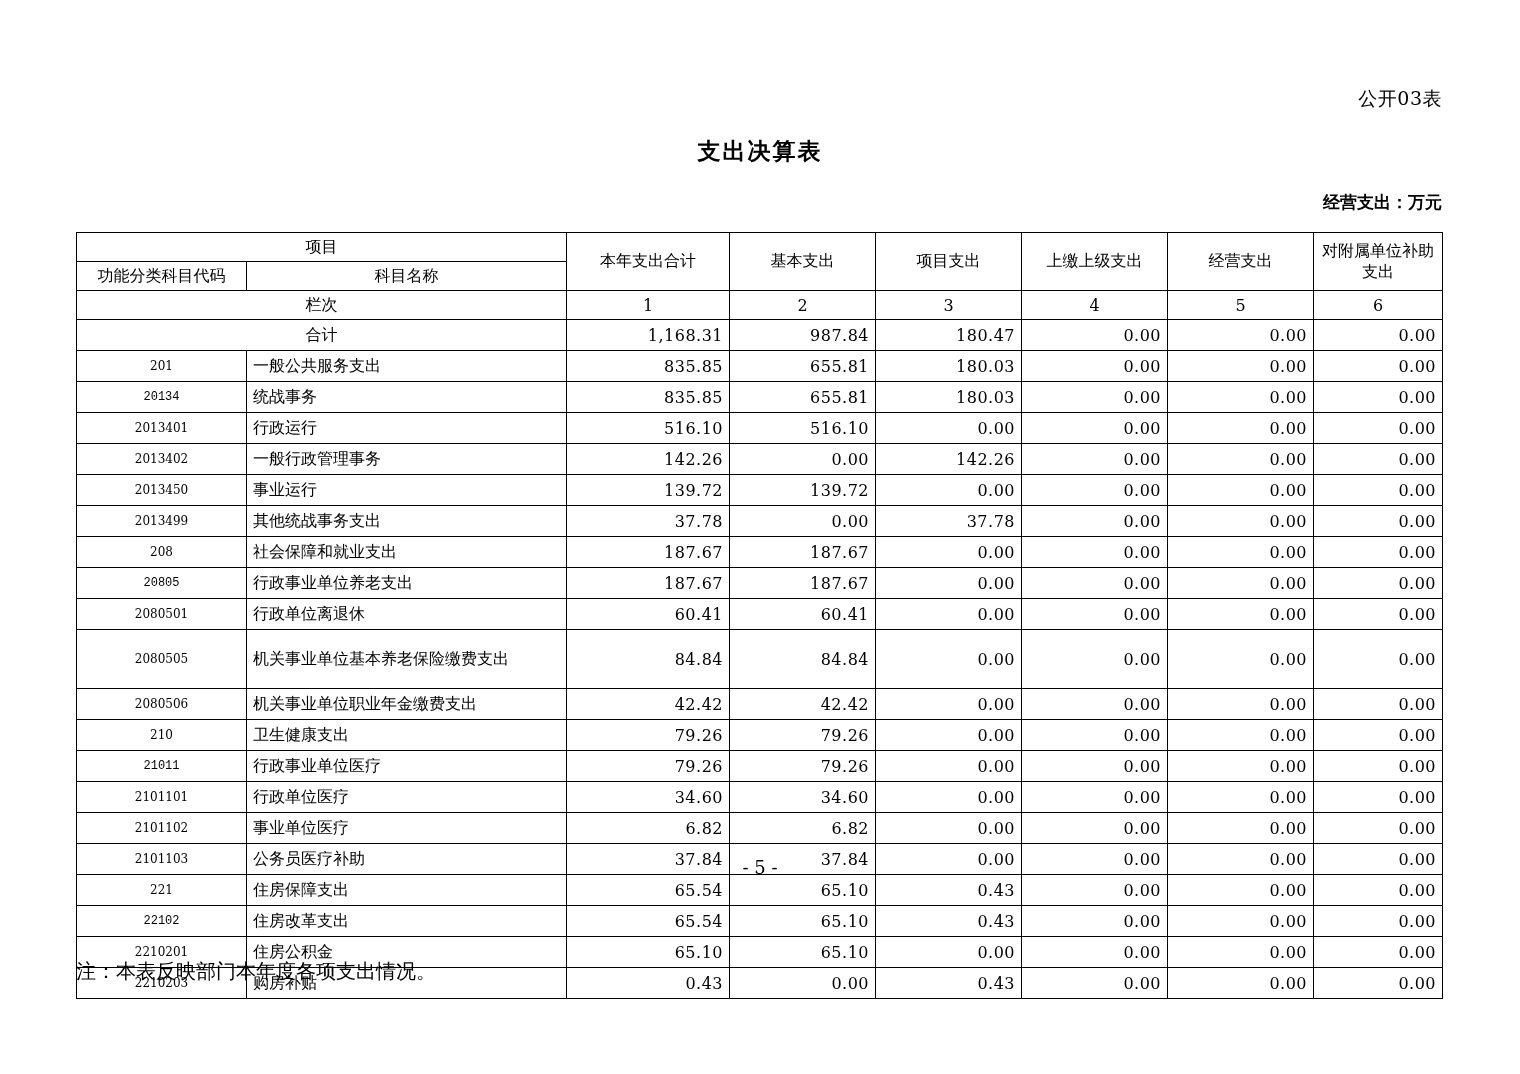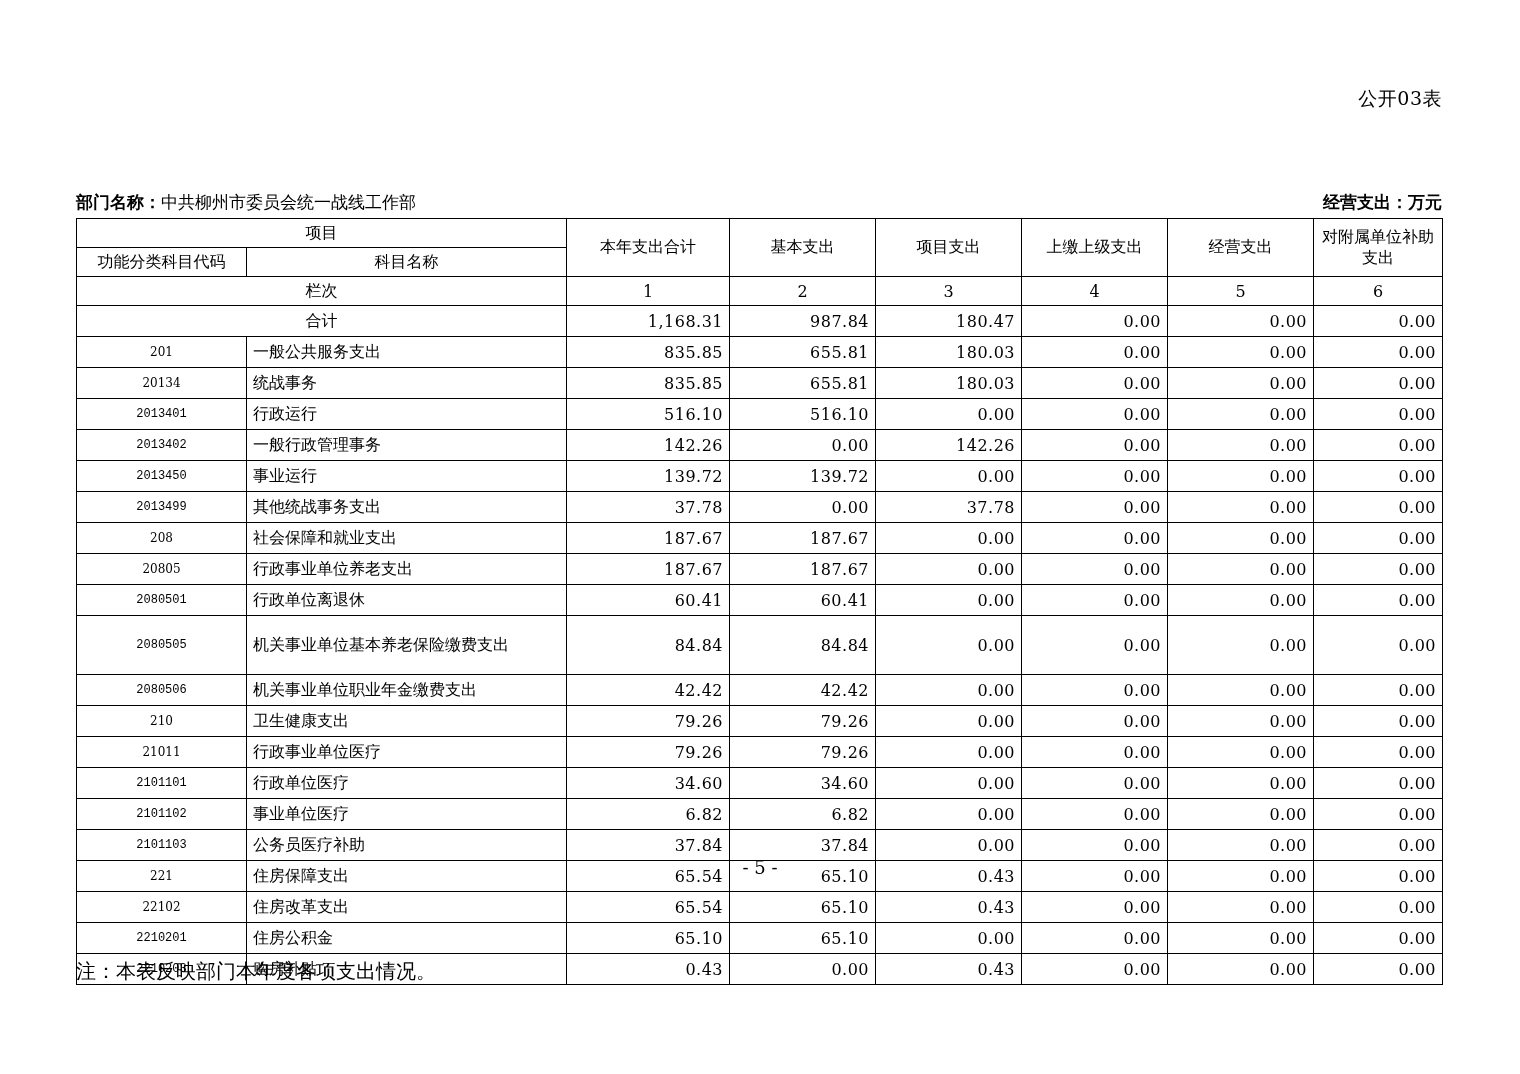--- a/index.html
+++ b/index.html
@@ -56,21 +56,21 @@
   .meta-left .value { font-weight: normal; }
   .meta-right {
     position: absolute;
     right: 0;
     top: 0;
     white-space: nowrap;
     font-weight: bold;
   }
   table.main {
     position: absolute;
-    top: 218px;
+    top: 232px;
     left: 76px;
     width: 1366px;
     border-collapse: collapse;
     table-layout: fixed;
     font-size: 16px;
     padding-left: 17px;
   }
   table.main td, table.main th {
     border: 1px solid #000000;
     padding: 0 6px;
@@ -95,22 +95,22 @@
     font-size: 12px;
   }
   .name-cell {
     height: 30px;
     font-size: 16px;
   }
   .lvl1 { padding-left: 10px; }
   .lvl2 { padding-left: 30px; }
   .lvl3 { padding-left: 50px; }
   .code0 { }
-  .code1 { padding-left: 14px; }
-  .code2 { padding-left: 28px; font-family: Liberation Mono, monospace; }
+  .code1 { padding-left: 14px; font-family: Liberation Mono, monospace; }
+  .code2 { padding-left: 28px; }
   .wrapcell {
     height: 58px;
     line-height: 1.35;
     padding-left: 36px;
   }
   .note {
     position: absolute;
     top: 958px;
     left: 76px;
     font-size: 20px;
@@ -125,25 +125,23 @@
   }
   .ctr { text-align: center; font-family: Liberation Mono, monospace; }
 </style>
 </head>
 <body>
 
 <div class="page">
 
   <div class="form-no">公开03表</div>
 
+  <div class="doc-title">支出决算表</div>
 
   <div class="meta-row">
-    <div class="meta-left">
-      <span class="label">部门名称：</span><span class="value">中共柳州市委员会统一战线工作部</span>
-    </div>
     <div class="meta-right">经营支出：万元</div>
   </div>
 
   <table class="main">
     <colgroup>
       <col style="width:170px">
       <col style="width:320px">
       <col style="width:163px">
       <col style="width:146px">
       <col style="width:146px">

